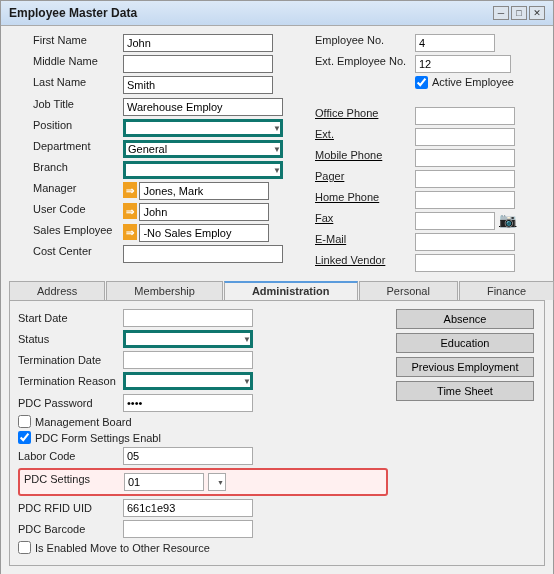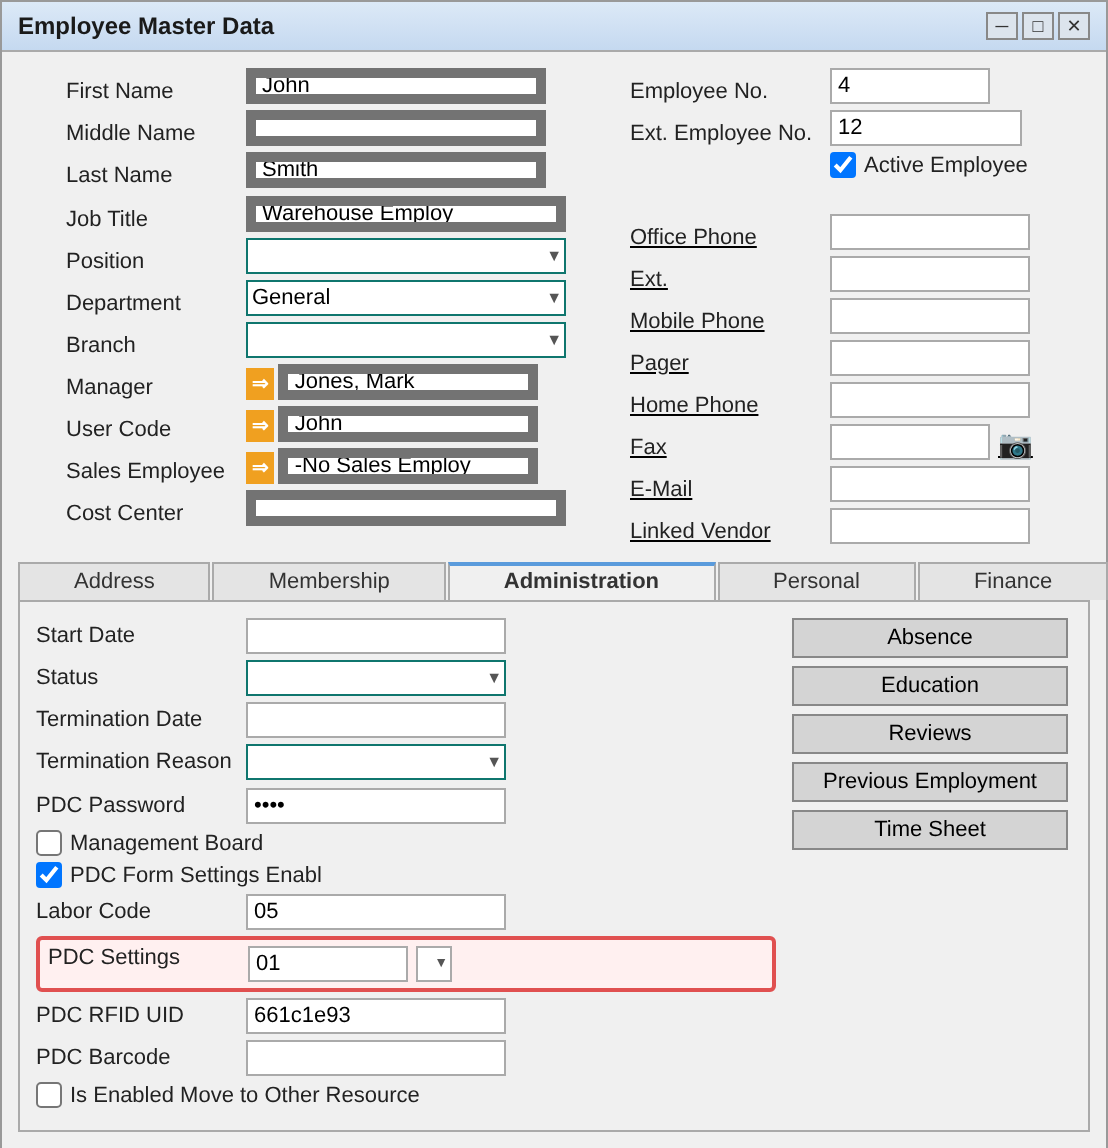--- a/index.html
+++ b/index.html
@@ -45,33 +45,33 @@
       display: flex;
       align-items: center;
       justify-content: center;
       color: #333;
     }
     .content {
       padding: 8px;
     }
     .form-row {
       display: flex;
-      align-items: flex-end;
+      align-items: flex-start;
       margin-bottom: 3px;
       padding-left: 24px;
     }
     .form-label {
       width: 90px;
       font-size: 11px;
       color: #222;
       text-align: left;
     }
     .form-input {
       height: 18px;
-      border: 5px solid #737373;
+      border: 1px solid #737373;
       background: white;
       font-size: 11px;
       padding: 0 3px;
       outline: none;
     }
     .form-input-md { width: 150px; }
     .right-label {
       width: 100px;
       font-size: 11px;
       color: #222;
@@ -84,21 +84,21 @@
       padding: 0 3px;
       width: 100px;
       outline: none;
     }
     .select-wrapper {
       position: relative;
       display: inline-block;
     }
     .select-wrapper select {
       height: 18px;
-      border: 1px solid #0f766e;
+      border: 3px solid #0f766e;
       background: white;
       font-size: 11px;
       padding: 0 2px;
       appearance: none;
       -webkit-appearance: none;
       outline: none;
       padding-right: 14px;
     }
     .select-arrow {
       position: absolute;
@@ -459,21 +459,20 @@
           </div>
           <div class="checkbox-row">
             <input type="checkbox" style="">
             <span class="checkbox-label">Is Enabled Move to Other Resource</span>
           </div>
         </div>
 
         <div class="admin-right">
           <button class="admin-btn">Absence</button>
           <button class="admin-btn">Education</button>
-          <button class="admin-btn">Reviews</button>
           <button class="admin-btn">Previous Employment</button>
           <button class="admin-btn">Time Sheet</button>
         </div>
       </div>
     </div>
 
   </div>
 </div>
 
 </body></html>

